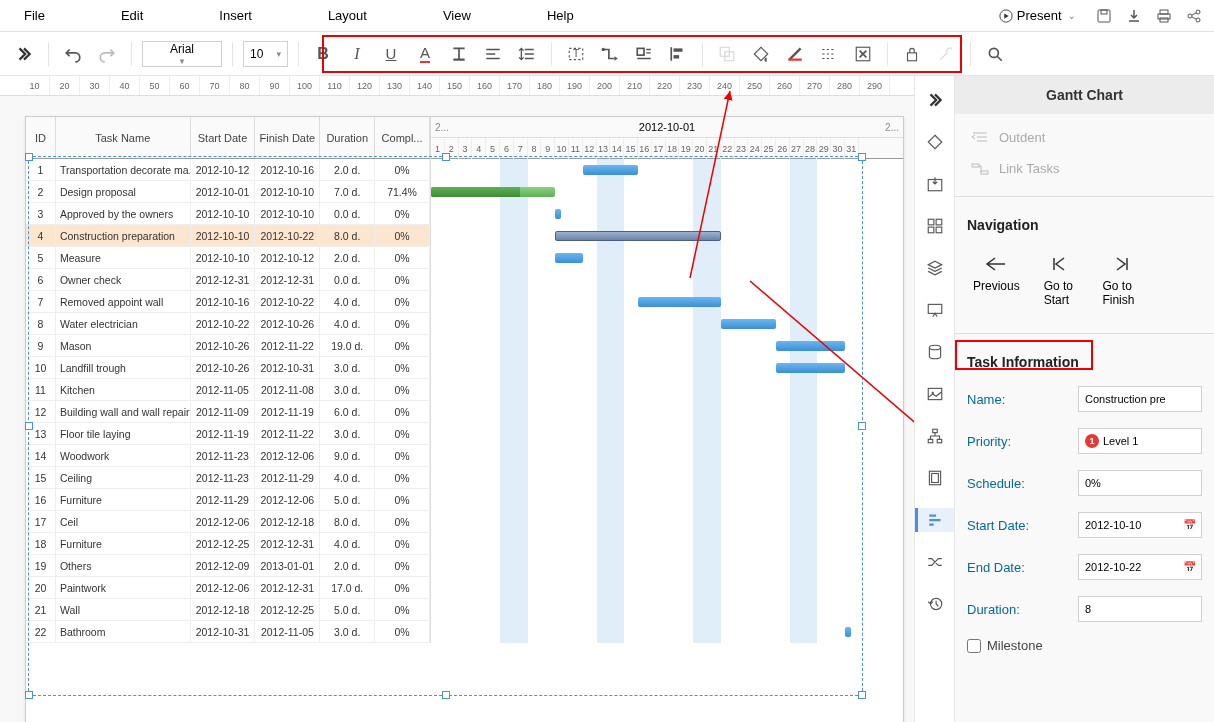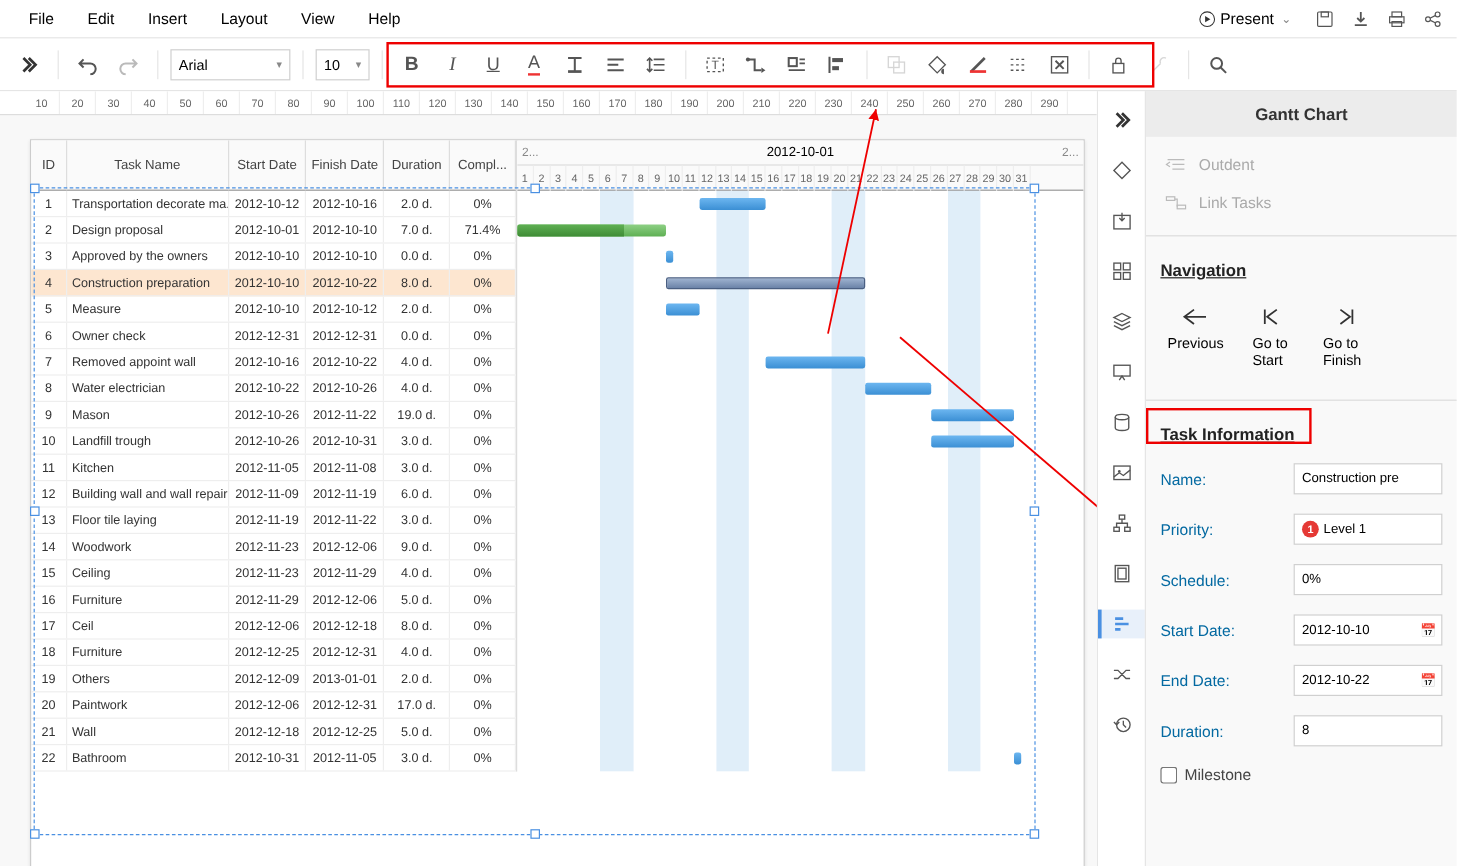--- a/index.html
+++ b/index.html
@@ -9,21 +9,21 @@
 .menubar .menu-item { padding: 6px 14px; cursor: pointer; }
 .menubar .right { margin-left: auto; display: flex; align-items: center; gap: 10px; }
 .present-btn { display: flex; align-items: center; gap: 4px; padding: 4px 8px; }
 .present-btn svg { width: 14px; height: 14px; }
 .icon-btn { width: 20px; height: 20px; display: flex; align-items: center; justify-content: center; cursor: pointer; }
 
 .toolbar { display: flex; align-items: center; height: 44px; padding: 0 10px; border-bottom: 1px solid #e5e5e5; gap: 6px; position: relative; }
 .tb-sep { width: 1px; height: 24px; background: #e5e5e5; margin: 0 4px; }
 .tb-btn { width: 28px; height: 28px; display: flex; align-items: center; justify-content: center; cursor: pointer; color: #555; }
 .tb-btn svg { width: 18px; height: 18px; }
-.font-select { width: 100px; height: 26px; border: 1px solid #d0d0d0; padding: 0 6px; font-size: 12px; display: flex; align-items: center; justify-content: space-between; }
+.font-select { width: 80px; height: 26px; border: 1px solid #d0d0d0; padding: 0 6px; font-size: 12px; display: flex; align-items: center; justify-content: space-between; flex-direction: column; }
 .size-select { width: 45px; height: 26px; border: 1px solid #d0d0d0; padding: 0 6px; font-size: 12px; display: flex; align-items: center; justify-content: space-between; }
 .redbox-toolbar { position: absolute; left: 322px; top: 3px; width: 640px; height: 38px; border: 2px solid #e00; pointer-events: none; }
 
 .main { display: flex; height: calc(722px - 76px); }
 .canvas-area { flex: 1; position: relative; background: #f8f8f8; overflow: hidden; }
 .ruler { height: 20px; background: #fff; border-bottom: 1px solid #ddd; display: flex; font-size: 9px; color: #666; position: relative; padding-left: 20px; }
 .ruler-tick { width: 30px; text-align: center; border-right: 1px solid #eee; line-height: 20px; }
 
 .gantt-container { position: absolute; left: 25px; top: 40px; right: 10px; height: 625px; background: #fff; border: 1px solid #ccc; box-shadow: 0 1px 3px rgba(0,0,0,0.1); }
 .selection-box { position: absolute; left: 28px; top: 80px; width: 835px; height: 540px; border: 1px dashed #4a90e2; pointer-events: none; }
@@ -59,40 +59,40 @@
 
 .side-rail { width: 40px; background: #fff; border-left: 1px solid #e5e5e5; display: flex; flex-direction: column; align-items: center; padding-top: 12px; gap: 18px; }
 .rail-btn { width: 24px; height: 24px; display: flex; align-items: center; justify-content: center; cursor: pointer; color: #555; }
 .rail-btn.active { background: #e8f0fa; border-left: 3px solid #4a90e2; width: 40px; }
 
 .panel { width: 260px; background: #f9f9f9; border-left: 1px solid #e5e5e5; display: flex; flex-direction: column; font-size: 13px; }
 .panel-title { height: 38px; display: flex; align-items: center; justify-content: center; font-weight: bold; font-size: 14px; color: #333; background: #ececec; }
 .panel-section { padding: 8px 12px; }
 .panel-action { display: flex; align-items: center; gap: 10px; padding: 8px 4px; color: #aaa; font-size: 13px; }
 .panel-sep { height: 1px; background: #ddd; margin: 4px 0; }
-.panel-heading { font-weight: bold; font-size: 14px; color: #222; padding: 8px 0; text-decoration: underline; }
+.panel-heading { font-weight: bold; font-size: 14px; color: #222; padding: 8px 0; }
 .nav-grid { display: grid; grid-template-columns: 1fr 1fr 1fr 1fr; gap: 12px; padding: 8px 0; }
 .nav-btn { display: flex; flex-direction: column; align-items: center; gap: 6px; padding: 6px; cursor: pointer; font-size: 12px; }
 .nav-btn svg { width: 22px; height: 18px; }
 .field-row { display: flex; align-items: center; justify-content: space-between; padding: 8px 0; }
 .field-label { font-size: 13px; color: #0369a1; }
 .field-input { width: 124px; height: 26px; border: 1px solid #d0d0d0; padding: 0 6px; font-size: 11px; background: #fff; display: flex; align-items: center; position: relative; }
 .priority-badge { width: 14px; height: 14px; background: #e53935; color: #fff; border-radius: 50%; font-size: 9px; display: inline-flex; align-items: center; justify-content: center; margin-right: 4px; font-weight: bold; }
 .cal-icon { position: absolute; right: 4px; color: #999; }
 .redbox-task { position: absolute; border: 2px solid #e00; pointer-events: none; }
 .checkbox-row { display: flex; align-items: center; gap: 6px; padding: 8px 0; font-size: 13px; color: #444; }
 .checkbox-row input { width: 14px; height: 14px; }
 
 .arrow-svg { position: absolute; pointer-events: none; }
 </style>
 </head>
 <body>
 
 <div class="menubar">
-  <div id="menu-items" style="display: flex;">
+  <div id="menu-items" style="display: flex; gap: 48px;">
       <div class="menu-item">File</div>
       <div class="menu-item">Edit</div>
       <div class="menu-item">Insert</div>
       <div class="menu-item">Layout</div>
       <div class="menu-item">View</div>
       <div class="menu-item">Help</div>
     </div>
   <div class="right">
     <div class="present-btn">
       <svg viewBox="0 0 16 16">

